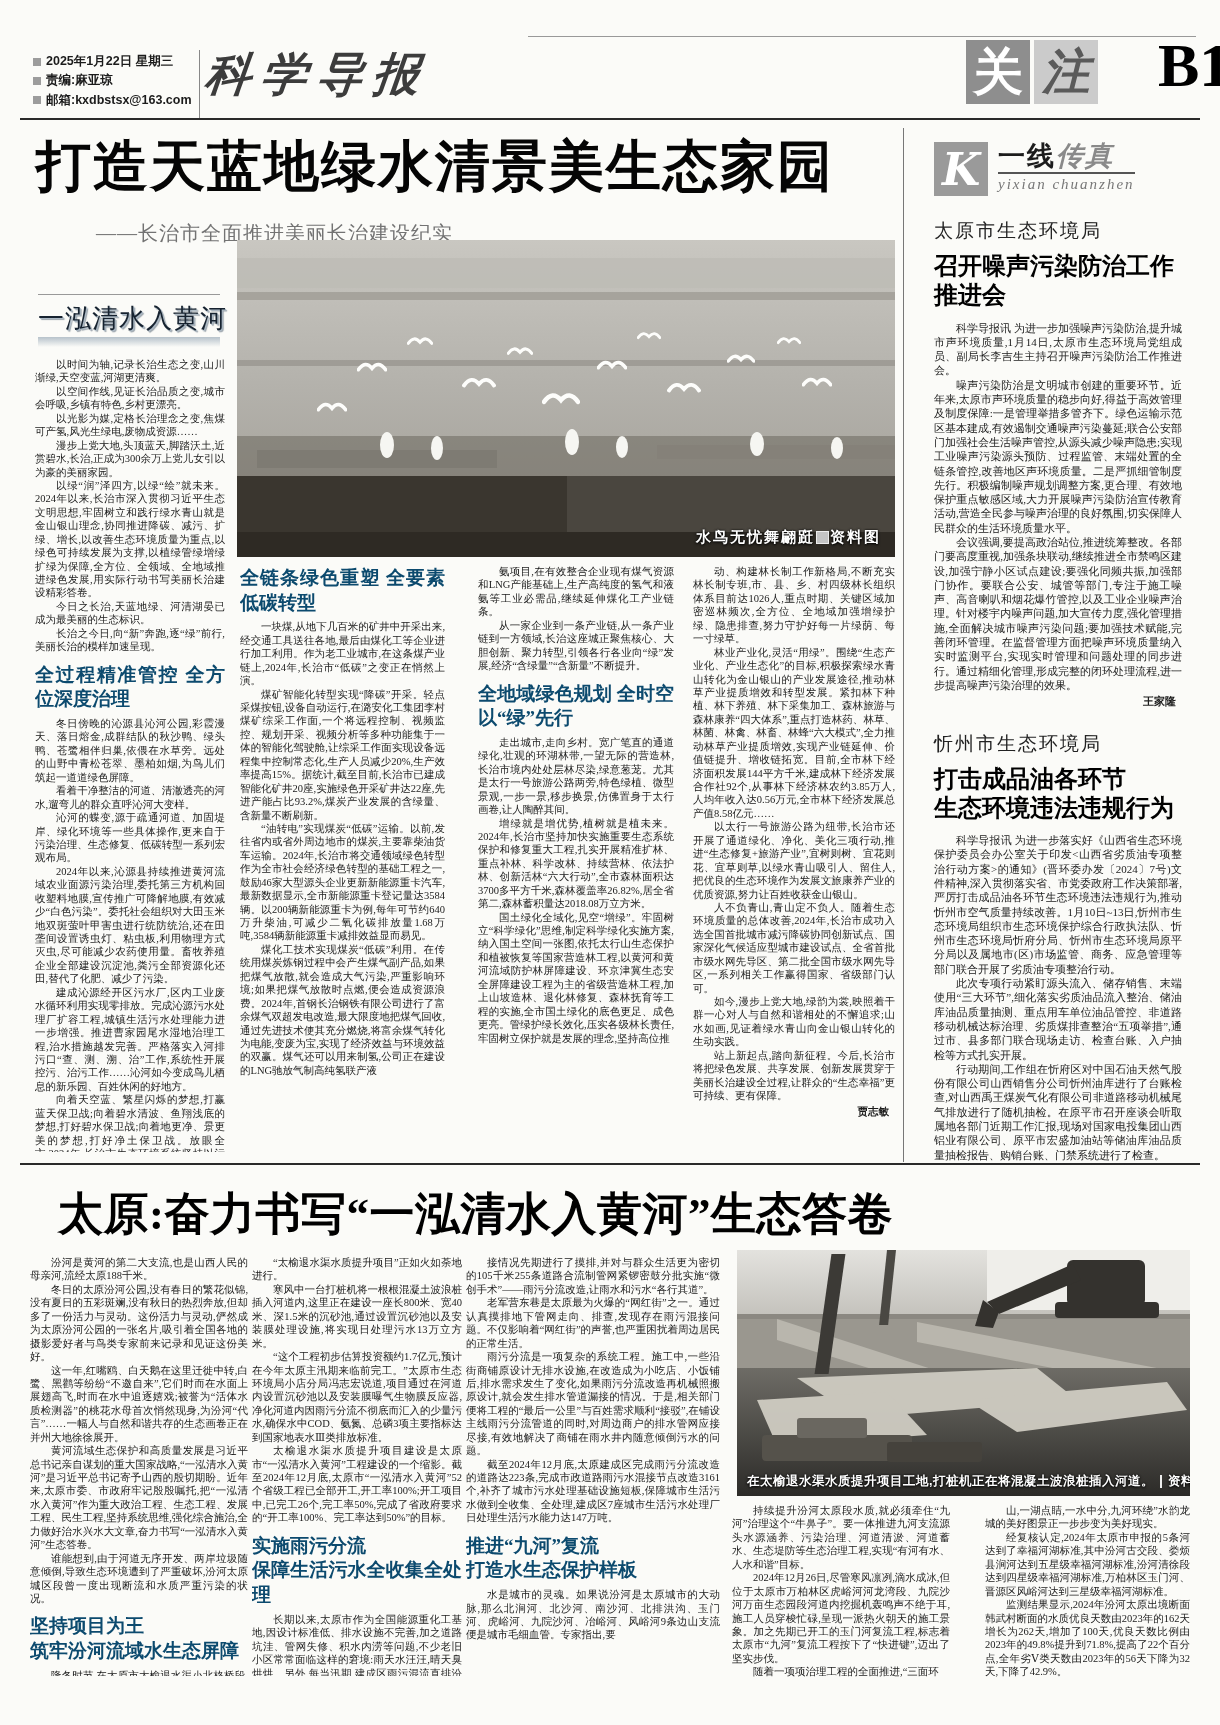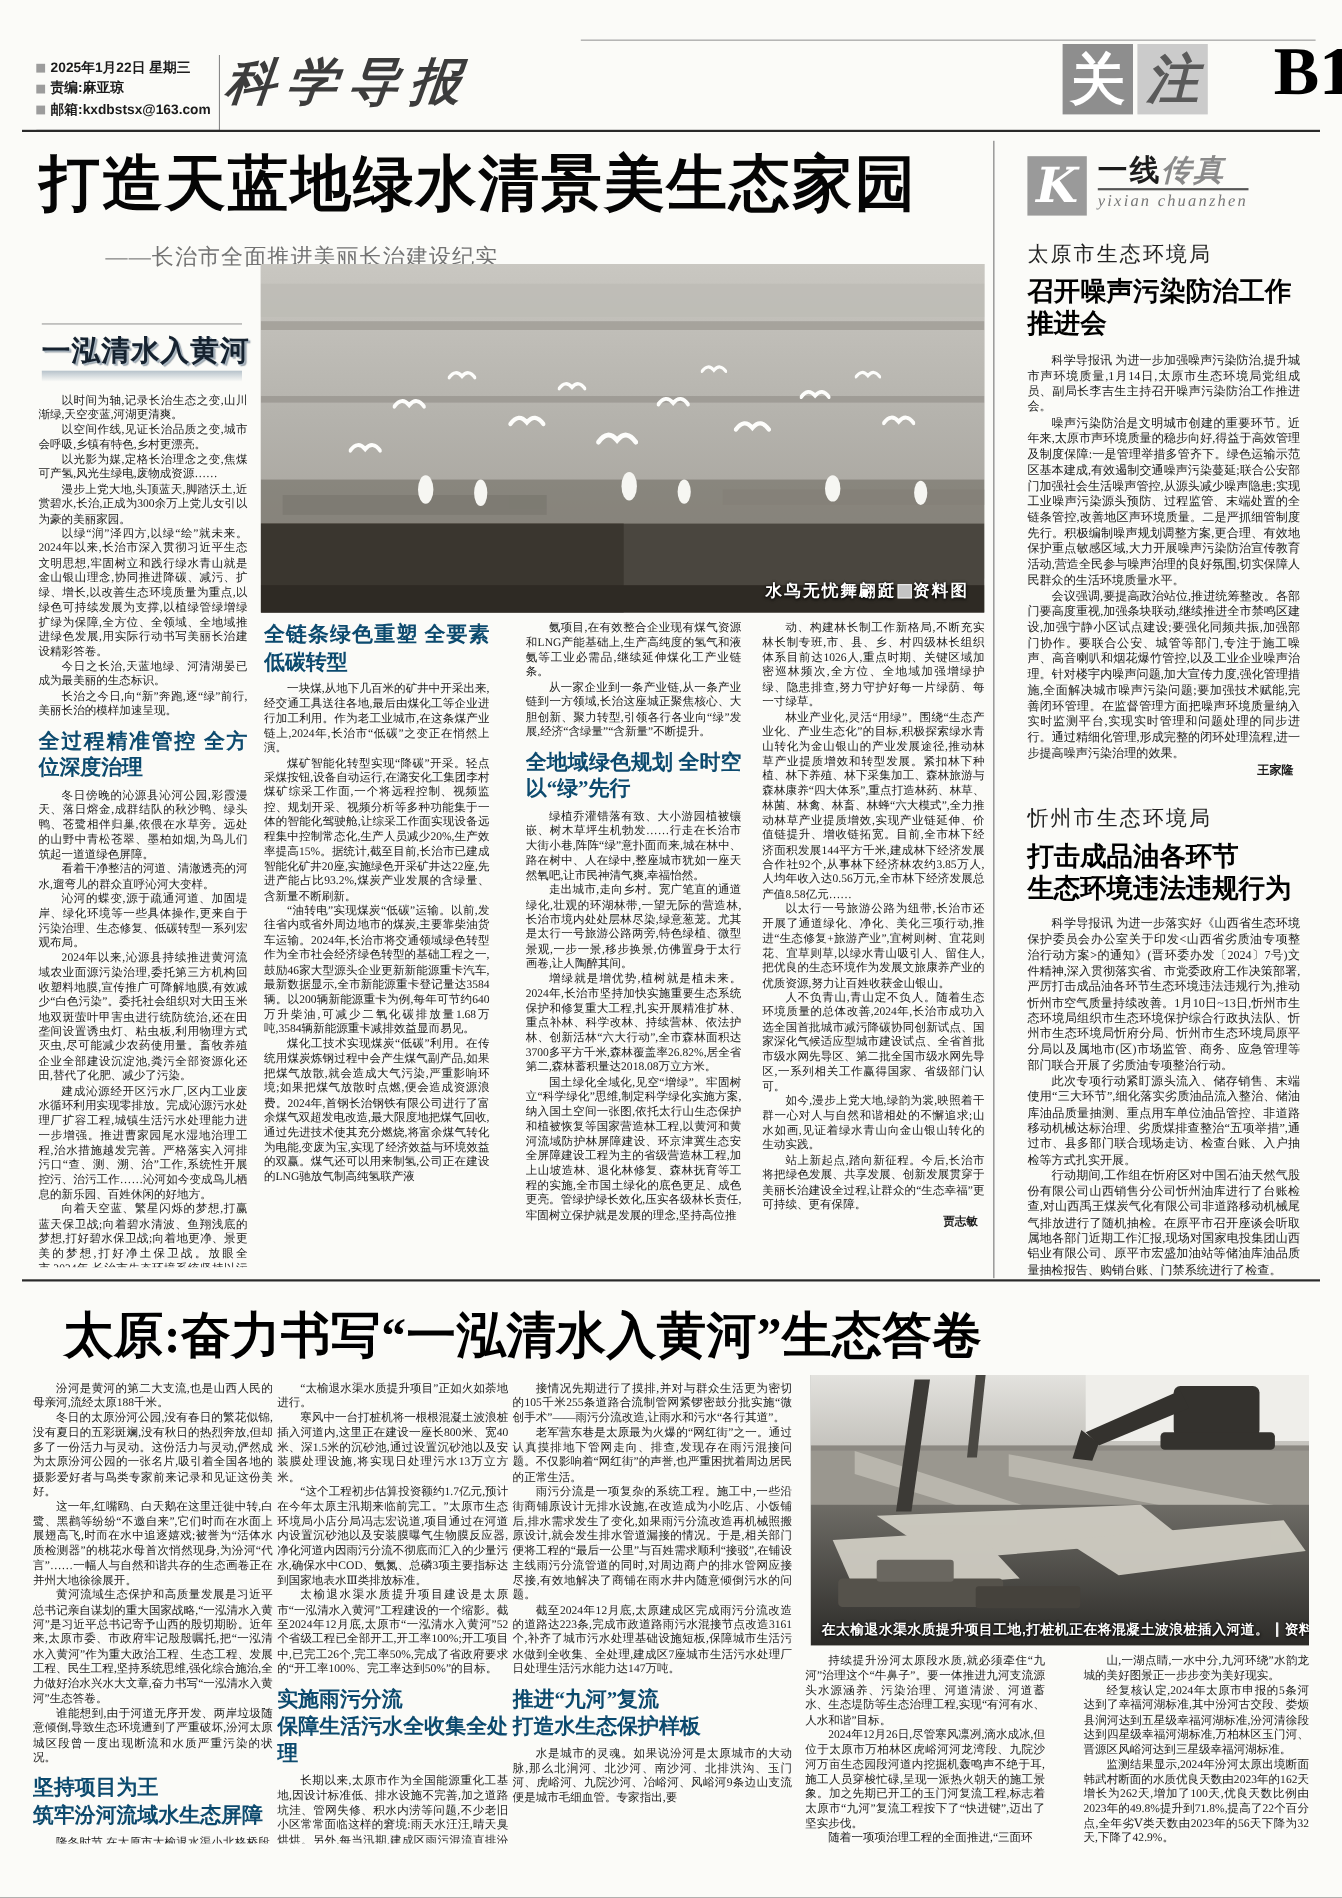--- a/index.html
+++ b/index.html
@@ -22,21 +22,21 @@
             font-style:italic;font-weight:bold;font-size:48px;font-family:"DejaVu Serif",serif;
             display:flex;align-items:center;justify-content:center;}
   .pageno{left:1158px;top:30px;font-size:62px;font-weight:bold;color:#000;
           font-family:"Liberation Serif",serif;}
   .hdr-rule{left:20px;top:118px;width:1180px;height:2px;background:#2a2a2a;}
   
   .m-headline{left:36px;top:136px;width:840px;font-size:55px;line-height:1.12;font-weight:900;
               letter-spacing:2px;color:#050505;font-family:"Liberation Sans","DejaVu Sans",sans-serif;}
   .m-sub{left:96px;top:220px;font-size:20px;color:#737373;letter-spacing:1px;}
   .series{left:38px;top:294px;width:182px;border-top:1px solid #999;padding-top:6px;}
-  .series .txt{font-size:26px;font-weight:700;color:#16222f;letter-spacing:1px;
+  .series .txt{font-size:26px;font-weight:400;color:#16222f;letter-spacing:1px;
                font-family:"Liberation Sans",sans-serif;
                text-shadow:1px 1px 0 #aab8c4,2px 2px 1px rgba(40,60,80,.45);white-space:nowrap;}
   .series .refl{height:10px;margin-top:1px;background:linear-gradient(#7e93a5,rgba(255,255,255,0));opacity:.55;}
   .m-photo{left:237px;top:240px;width:658px;height:317px;overflow:hidden;background:#b9b7b1;}
   .photo-cap{position:absolute;right:14px;bottom:10px;color:#fff;font-weight:bold;font-size:15px;
              letter-spacing:2px;text-shadow:0 1px 3px #000,0 0 2px #000;
              font-family:"Liberation Sans",sans-serif;display:flex;align-items:center;gap:1px;}
   .credit-sq{display:inline-block;width:11px;height:11px;background:#c4c4c4;border:1px solid #eee;}
   
   .mcol{position:absolute;font-size:10.5px;line-height:1.28;text-align:justify;overflow:hidden;}
@@ -187,21 +187,20 @@
       <div class="col-subhead">全链条绿色重塑 全要素低碳转型</div>
       <p class="para">一块煤,从地下几百米的矿井中开采出来,经交通工具送往各地,最后由煤化工等企业进行加工利用。作为老工业城市,在这条煤产业链上,2024年,长治市“低碳”之变正在悄然上演。</p>
       <p class="para">煤矿智能化转型实现“降碳”开采。轻点采煤按钮,设备自动运行,在潞安化工集团李村煤矿综采工作面,一个将远程控制、视频监控、规划开采、视频分析等多种功能集于一体的智能化驾驶舱,让综采工作面实现设备远程集中控制常态化,生产人员减少20%,生产效率提高15%。据统计,截至目前,长治市已建成智能化矿井20座,实施绿色开采矿井达22座,先进产能占比93.2%,煤炭产业发展的含绿量、含新量不断刷新。</p>
       <p class="para">“油转电”实现煤炭“低碳”运输。以前,发往省内或省外周边地市的煤炭,主要靠柴油货车运输。2024年,长治市将交通领域绿色转型作为全市社会经济绿色转型的基础工程之一,鼓励46家大型源头企业更新新能源重卡汽车,最新数据显示,全市新能源重卡登记量达3584辆。以200辆新能源重卡为例,每年可节约640万升柴油,可减少二氧化碳排放量1.68万吨,3584辆新能源重卡减排效益显而易见。</p>
       <p class="para">煤化工技术实现煤炭“低碳”利用。在传统用煤炭炼钢过程中会产生煤气副产品,如果把煤气放散,就会造成大气污染,严重影响环境;如果把煤气放散时点燃,便会造成资源浪费。2024年,首钢长治钢铁有限公司进行了富余煤气双超发电改造,最大限度地把煤气回收,通过先进技术使其充分燃烧,将富余煤气转化为电能,变废为宝,实现了经济效益与环境效益的双赢。煤气还可以用来制氢,公司正在建设的LNG驰放气制高纯氢联产液</p>
     </div>
   <div id="mcol3" class="mcol">
       <p class="para">氨项目,在有效整合企业现有煤气资源和LNG产能基础上,生产高纯度的氢气和液氨等工业必需品,继续延伸煤化工产业链条。</p>
       <p class="para">从一家企业到一条产业链,从一条产业链到一方领域,长治这座城正聚焦核心、大胆创新、聚力转型,引领各行各业向“绿”发展,经济“含绿量”“含新量”不断提升。</p>
       <div class="col-subhead">全地域绿色规划 全时空以“绿”先行</div>
-      <p class="para">绿植乔灌错落有致、大小游园植被镶嵌、树木草坪生机勃发……行走在长治市大街小巷,阵阵“绿”意扑面而来,城在林中、路在树中、人在绿中,整座城市犹如一座天然氧吧,让市民神清气爽,幸福怡然。</p>
       <p class="para">走出城市,走向乡村。宽广笔直的通道绿化,壮观的环湖林带,一望无际的营造林,长治市境内处处层林尽染,绿意葱茏。尤其是太行一号旅游公路两旁,特色绿植、微型景观,一步一景,移步换景,仿佛置身于太行画卷,让人陶醉其间。</p>
       <p class="para">增绿就是增优势,植树就是植未来。2024年,长治市坚持加快实施重要生态系统保护和修复重大工程,扎实开展精准扩林、重点补林、科学改林、持续营林、依法护林、创新活林“六大行动”,全市森林面积达3700多平方千米,森林覆盖率26.82%,居全省第二,森林蓄积量达2018.08万立方米。</p>
       <p class="para">国土绿化全域化,见空“增绿”。牢固树立“科学绿化”思维,制定科学绿化实施方案,纳入国土空间一张图,依托太行山生态保护和植被恢复等国家营造林工程,以黄河和黄河流域防护林屏障建设、环京津冀生态安全屏障建设工程为主的省级营造林工程,加上山坡造林、退化林修复、森林抚育等工程的实施,全市国土绿化的底色更足、成色更亮。管绿护绿长效化,压实各级林长责任,牢固树立保护就是发展的理念,坚持高位推</p>
     </div>
   <div id="mcol4" class="mcol">
       <p class="para">动、构建林长制工作新格局,不断充实林长制专班,市、县、乡、村四级林长组织体系目前达1026人,重点时期、关键区域加密巡林频次,全方位、全地域加强增绿护绿、隐患排查,努力守护好每一片绿荫、每一寸绿草。</p>
       <p class="para">林业产业化,灵活“用绿”。围绕“生态产业化、产业生态化”的目标,积极探索绿水青山转化为金山银山的产业发展途径,推动林草产业提质增效和转型发展。紧扣林下种植、林下养殖、林下采集加工、森林旅游与森林康养“四大体系”,重点打造林药、林草、林菌、林禽、林畜、林蜂“六大模式”,全力推动林草产业提质增效,实现产业链延伸、价值链提升、增收链拓宽。目前,全市林下经济面积发展144平方千米,建成林下经济发展合作社92个,从事林下经济林农约3.85万人,人均年收入达0.56万元,全市林下经济发展总产值8.58亿元……</p>
       <p class="para">以太行一号旅游公路为纽带,长治市还开展了通道绿化、净化、美化三项行动,推进“生态修复+旅游产业”,宜树则树、宜花则花、宜草则草,以绿水青山吸引人、留住人,把优良的生态环境作为发展文旅康养产业的优质资源,努力让百姓收获金山银山。</p>
       <p class="para">人不负青山,青山定不负人。随着生态环境质量的总体改善,2024年,长治市成功入选全国首批城市减污降碳协同创新试点、国家深化气候适应型城市建设试点、全省首批市级水网先导区、第二批全国市级水网先导区,一系列相关工作赢得国家、省级部门认可。</p>
       <p class="para">如今,漫步上党大地,绿韵为裳,映照着干群一心对人与自然和谐相处的不懈追求;山水如画,见证着绿水青山向金山银山转化的生动实践。</p>

